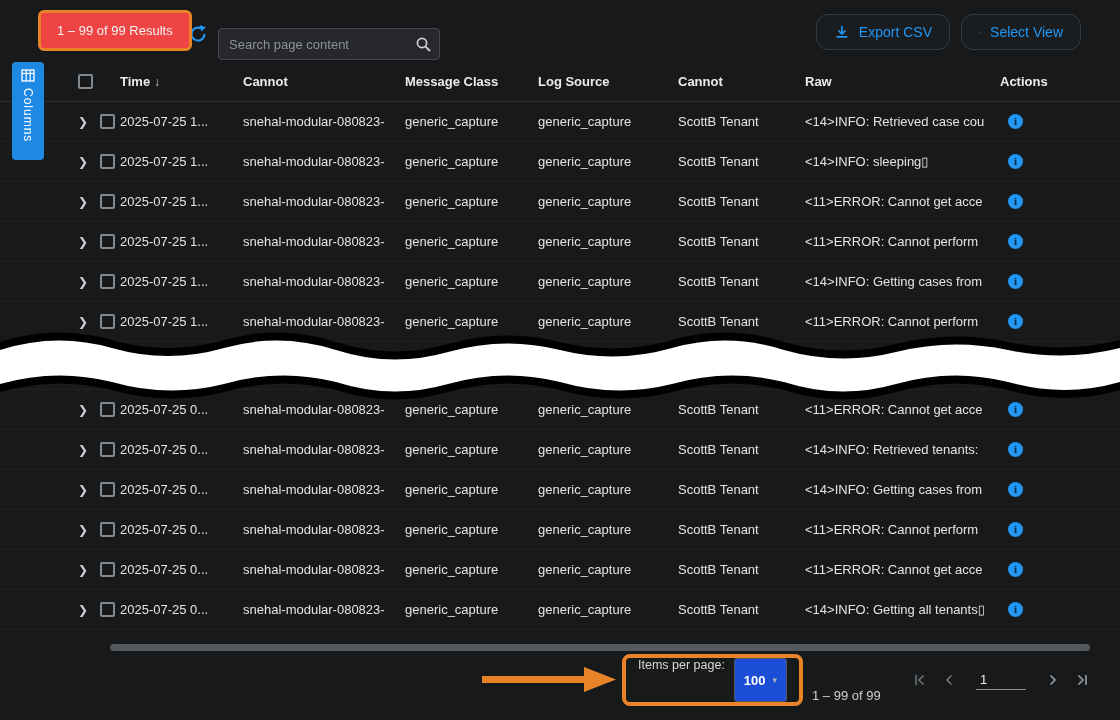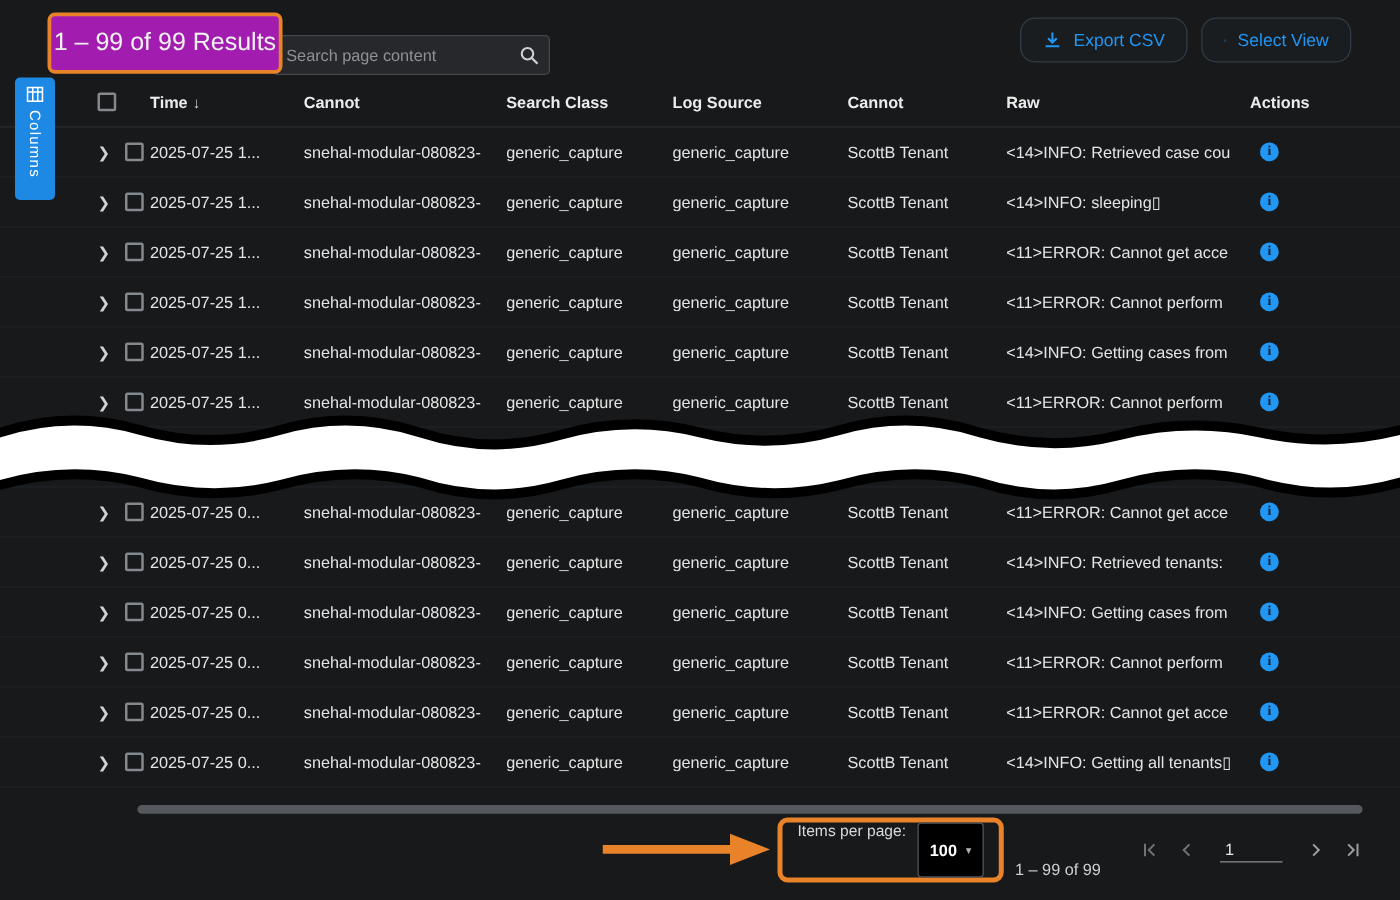--- a/index.html
+++ b/index.html
@@ -14,22 +14,22 @@
     width:1120px;height:720px;position:relative;overflow:hidden;
     background:var(--bg);
     font-family:"Liberation Sans", sans-serif;
     color:var(--row-text);
   }
 
   
   .results-box{
     position:absolute;left:38px;top:10px;
     border:3px solid var(--annot);border-radius:6px;
-    background:#a21caf;padding:10px 2px;
-    font-size:20px;color:#f2f2f2;white-space:nowrap;z-index:8;
+    background:#ef4444;padding:10px 16px;
+    font-size:13px;color:#f2f2f2;white-space:nowrap;z-index:8;
   }
   .refresh-btn{position:absolute;left:188px;top:24px;width:20px;height:20px;cursor:pointer;}
   .search-box{
     position:absolute;left:218px;top:28px;width:222px;height:32px;
     background:#26282b;border:1px solid #45494d;border-radius:4px;
   }
   .search-box input{
     width:100%;height:100%;background:transparent;border:none;outline:none;
     color:#dddddd;font-size:13px;padding:0 30px 0 10px;
     font-family:"Liberation Sans", sans-serif;
@@ -92,21 +92,21 @@
 
   
   .ipp-box{
     position:absolute;left:622px;top:654px;height:52px;
     border:4px solid var(--annot);border-radius:8px;background:var(--bg);
     display:flex;padding:0 12px;gap:9px;z-index:7;
   }
   .ipp-label{font-size:12.5px;color:#d8d8d8;white-space:nowrap;}
   .ipp-select{
     display:flex;align-items:center;gap:7px;border:1px solid #54585c;border-radius:3px;
-    background:#000000;padding:4px 9px;color:#ffffff;font-size:13px;font-weight:bold;cursor:pointer;
+    background:#1d4ed8;padding:4px 9px;color:#ffffff;font-size:13px;font-weight:bold;cursor:pointer;
   }
   .caret{font-size:9px;color:#aeb2b6;font-weight:normal;}
   .arrow-annot{position:absolute;left:482px;top:665px;z-index:7;pointer-events:none;}
   .range{position:absolute;left:812px;top:674px;font-size:13px;color:#cfcfcf;white-space:nowrap;margin-top:14px;}
   .pager{position:absolute;left:912px;top:670px;display:flex;align-items:center;gap:13px;}
   .pgbtn{cursor:pointer;display:flex;}
   .page-input{
     width:50px;background:transparent;border:none;outline:none;
     border-bottom:1px solid #8a8f93;color:#e8e8e8;font-size:13px;padding:2px 4px;
     margin:0 6px;font-family:"Liberation Sans", sans-serif;
@@ -157,21 +157,21 @@
     <line x1="9.2" y1="1" x2="9.2" y2="12" stroke="#ffffff" stroke-width="1.2"></line>
   </svg>
   <span class="columns-tab-label">Columns</span>
 </div>
 
 <div class="thead grid">
   <span class="cb"></span>
   <span></span>
   <span class="hcell"><span>Time</span><span class="sort">↓</span></span>
   <span class="hcell">Cannot</span>
-  <span class="hcell">Search Class</span>
+  <span class="hcell">Message Class</span>
   <span class="hcell">Log Source</span>
   <span class="hcell">Cannot</span>
   <span class="hcell">Raw</span>
   <span class="hcell">Actions</span>
 </div>
 
 <div class="tbody">
   <div id="rows-top">
   <div class="row grid">
     <span class="chev">❯</span>

